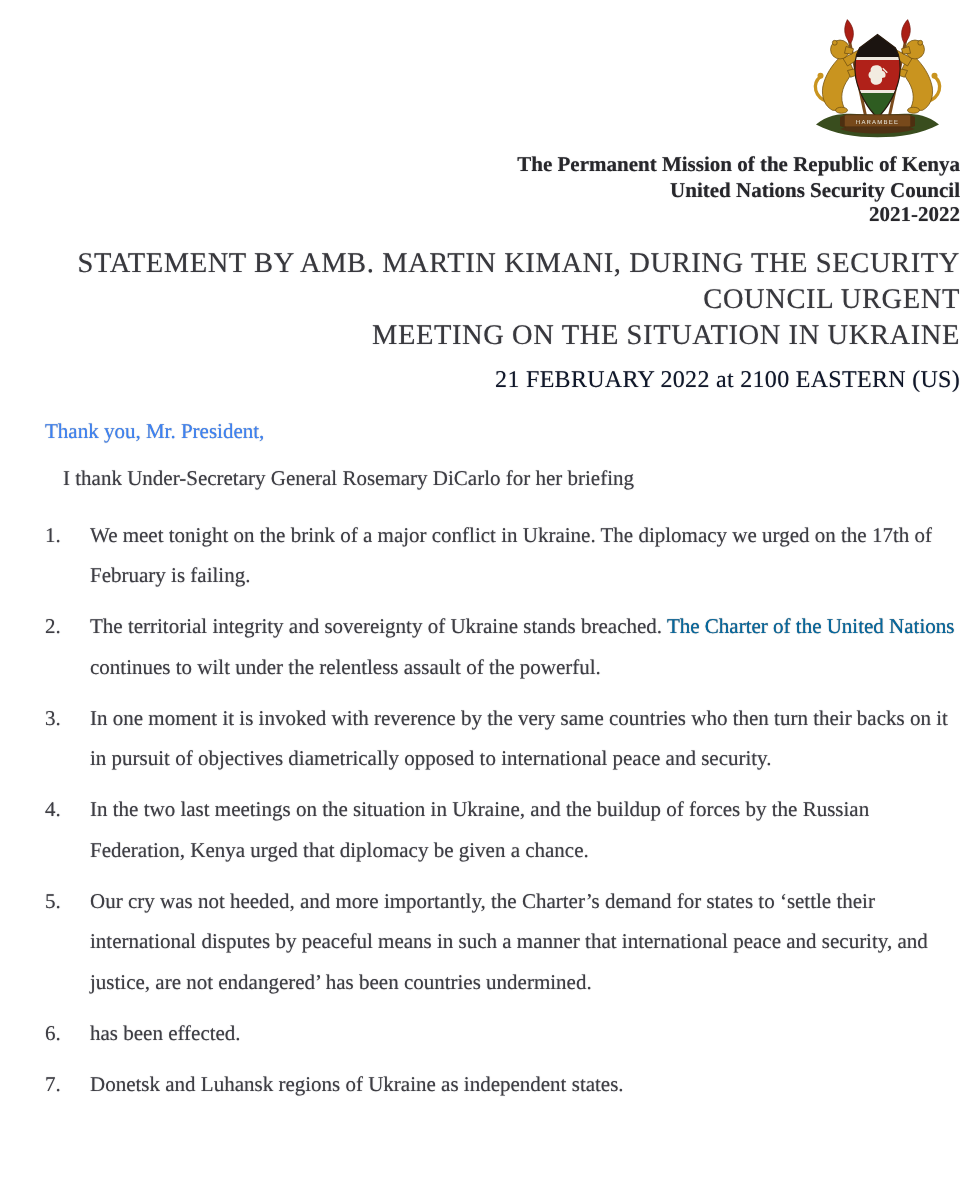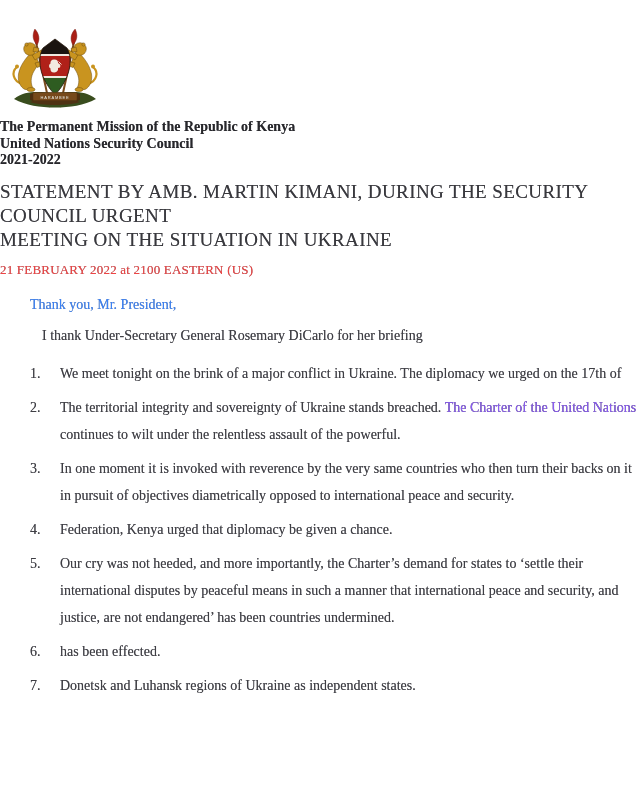--- a/index.html
+++ b/index.html
@@ -8,44 +8,44 @@
     position: relative;
     width: 640px;
     height: 787px;
     margin: 0 auto;
     background: #ffffff;
     overflow: hidden;
     font-family: "Liberation Serif", "DejaVu Serif", serif;
     color: #3e3e44;
     text-shadow: 0 0 0.6px rgba(70,70,78,0.65);
   }
-  .doc-header { text-align: left; padding-top: 28px; }
+  .doc-header { text-align: right; padding-top: 12px; }
   .emblem { line-height: 0; }
   .emblem svg { width: 110px; height: 82px; }
 
   .mission {
     margin-top: 9px;
     font-weight: bold;
     font-size: 14px;
     line-height: 16.5px;
     color: #27272b;
   }
   .statement {
     margin-top: 11px;
     font-size: 19px;
     line-height: 24px;
     letter-spacing: 0.4px;
     color: #38383d;
   }
   .dateline {
     margin-top: 4px;
-    font-size: 13px;
+    font-size: 16px;
     line-height: 27px;
     letter-spacing: 0.2px;
-    color: #ef4444;
+    color: #0f172a;
   }
 
   .doc-body { padding: 0 30px; }
   .greeting {
     margin: 8px 0 4px 0;
     font-weight: normal;
     font-size: 14px;
     line-height: 27px;
     color: #3b82f6;
   }
@@ -57,21 +57,21 @@
   ol.items { list-style: none; margin: 0; padding: 0; }
   li.item { display: flex; margin: 0 0 7px 0; }
   .num {
     flex: 0 0 30px;
     width: 30px;
     font-size: 14px;
     line-height: 27px;
   }
   .txt { flex: 1 1 auto; font-size: 14px; line-height: 27px; }
   .ln { display: block; white-space: nowrap; }
-  .dk { color: #8b5cf6; text-shadow: 0 0 0.6px rgba(20,20,23,0.8); margin-top: 36px; }
+  .dk { color: #0369a1; text-shadow: 0 0 0.6px rgba(20,20,23,0.8); margin-top: 36px; }
 </style>
 </head>
 <body>
 
 <div class="page">
 
   <header class="doc-header">
 
     <div class="emblem">
       <svg viewBox="0 0 110 82" xmlns="http://www.w3.org/2000/svg">
@@ -146,20 +146,21 @@
 
     <p class="greeting">Thank you, Mr. President,</p>
     <p class="intro">I thank Under-Secretary General Rosemary DiCarlo for her briefing</p>
 
     <ol class="items">
 
       <li class="item">
         <span class="num">1.</span>
         <span class="txt">
           <span class="ln"><span>We meet tonight on the brink of a major conflict in Ukraine. The diplomacy we urged on the 17th of</span><span class="dk"></span><span></span></span>
+          <span class="ln"><span>February is failing.</span><span class="dk"></span><span></span></span>
         </span>
       </li>
 
       <li class="item">
         <span class="num">2.</span>
         <span class="txt">
           <span class="ln"><span>The territorial integrity and sovereignty of Ukraine stands breached. </span><span class="dk">The Charter of the United Nations</span><span></span></span>
           <span class="ln"><span>continues to wilt under the relentless assault of the powerful.</span><span class="dk"></span><span></span></span>
         </span>
       </li>
@@ -168,20 +169,21 @@
         <span class="num">3.</span>
         <span class="txt">
           <span class="ln"><span>In one moment it is invoked with reverence by the very same countries who then turn their backs on it</span><span class="dk"></span><span></span></span>
           <span class="ln"><span>in pursuit of objectives diametrically opposed to international peace and security.</span><span class="dk"></span><span></span></span>
         </span>
       </li>
 
       <li class="item">
         <span class="num">4.</span>
         <span class="txt">
+          <span class="ln"><span>In the two last meetings on the situation in Ukraine, and the buildup of forces by the Russian</span><span class="dk"></span><span></span></span>
           <span class="ln"><span>Federation, Kenya urged that diplomacy be given a chance.</span><span class="dk"></span><span></span></span>
         </span>
       </li>
 
       <li class="item">
         <span class="num">5.</span>
         <span class="txt">
           <span class="ln"><span>Our cry was not heeded, and more importantly, the Charter’s demand for states to ‘settle their</span><span class="dk"></span><span></span></span>
           <span class="ln"><span>international disputes by peaceful means in such a manner that international peace and security, and</span><span class="dk"></span><span></span></span>
           <span class="ln"><span>justice, are not endangered’ has been countries undermined.</span><span class="dk"></span><span></span></span>

